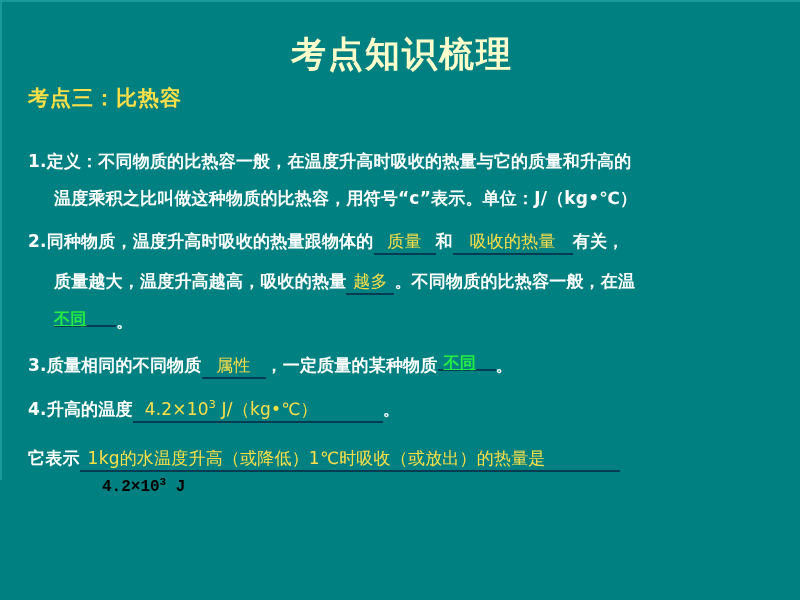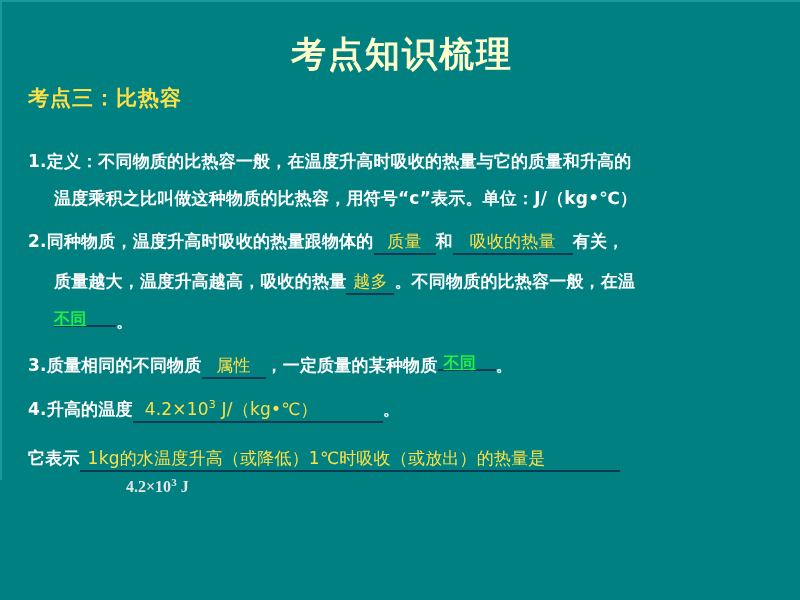--- a/index.html
+++ b/index.html
@@ -98,26 +98,25 @@
     white-space: nowrap;
     text-decoration: underline;
   }
   .sup {
     font-size: 11px;
     vertical-align: super;
     line-height: 0;
   }
   .sub-line {
     position: absolute;
-    font-family: Liberation Serif, serif;
+    font-family: Liberation Mono, monospace;
     font-size: 16px;
     font-weight: bold;
-    color: #e5e5e5;
+    color: #000000;
     white-space: nowrap;
-    margin-left: 24px;
   }
 </style>
 </head>
 <body>
 
 <div class="slide">
 
   <div class="title">考点知识梳理</div>
   <div class="subtitle">考点三：比热容</div>
 

